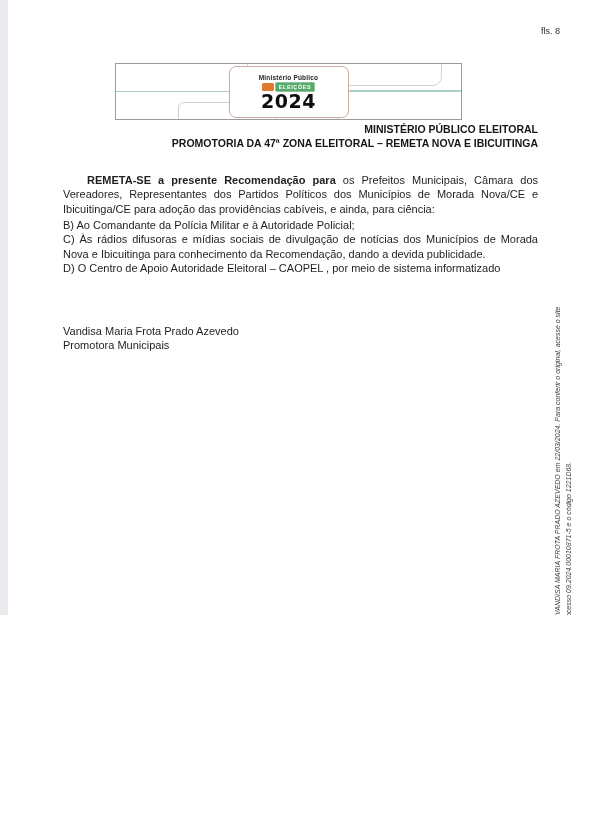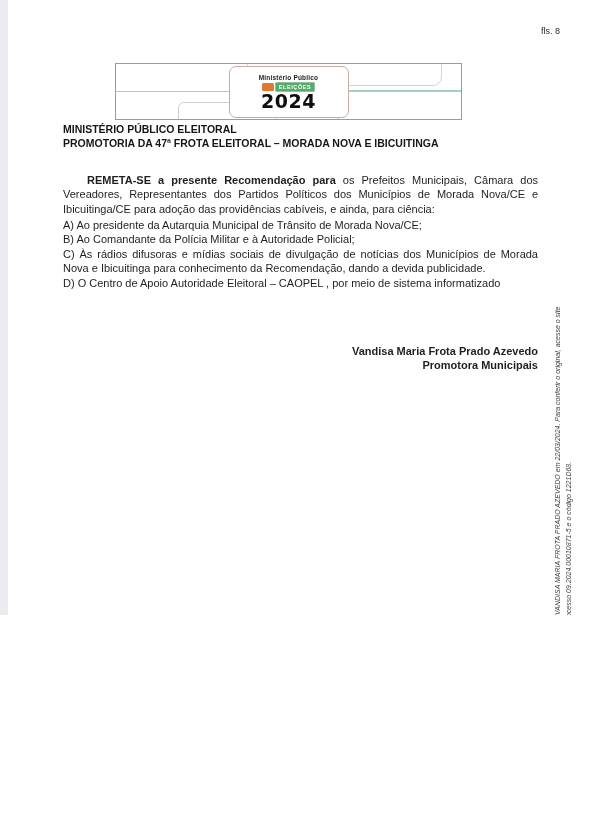--- a/index.html
+++ b/index.html
@@ -28,26 +28,26 @@
   .badge-row{display:flex;align-items:center;gap:1px;}
   .badge-orange{width:12px;height:8px;background:#e2772e;border-radius:1.5px;}
   .badge-green{
     height:8px;background:#58a96c;border:1px solid #8cc49a;color:#fff;
     font-size:5.5px;font-weight:bold;letter-spacing:.6px;padding:0 3px;border-radius:1.5px;
     display:flex;align-items:center;line-height:8px;
   }
   .year{font-family:"DejaVu Sans", sans-serif;font-size:19px;font-weight:bold;color:#0e0e0e;letter-spacing:.5px;line-height:17px;}
 
   
-  .doc-title{position:absolute;top:122px;left:63px;width:475px;text-align:left;font-weight:bold;font-size:10.5px;line-height:14px;color:#161616;}
+  .doc-title{position:absolute;top:122px;left:63px;width:475px;text-align:right;font-weight:bold;font-size:10.5px;line-height:14px;color:#161616;}
   .para{position:absolute;top:162px;left:63px;width:475px;font-size:11px;line-height:14.4px;text-align:justify;text-indent:8px;}
   .para .b{font-weight:bold;margin-left:16px;}
   .items{position:absolute;top:218px;left:63px;width:475px;font-size:11px;line-height:14.4px;text-align:justify;}
   .closing{position:absolute;top:301px;left:63px;width:475px;font-size:11px;line-height:14.4px;}
-  .signature{position:absolute;top:344px;left:63px;width:475px;text-align:right;font-weight:bold;font-size:11px;line-height:14px;}
+  .signature{position:absolute;top:324px;left:63px;width:475px;text-align:left;font-weight:normal;font-size:11px;line-height:14px;}
 
   
   .side-note{
     position:absolute;left:552px;top:808px;width:650px;
     transform:rotate(-90deg);transform-origin:0 0;
     font-size:7px;font-style:italic;color:#3c3c3c;line-height:11px;white-space:nowrap;
   }
 </style>
 </head>
 <body>
@@ -68,27 +68,26 @@
       <div class="badge-row">
         <div class="badge-orange"></div>
         <div class="badge-green">ELEIÇÕES</div>
       </div>
       <div class="year">2024</div>
     </div>
   </div>
 
   <div class="doc-title">
     <div>MINISTÉRIO PÚBLICO ELEITORAL</div>
-    <div>PROMOTORIA DA 47ª FROTA ELEITORAL – MORADA NOVA E IBICUITINGA</div>
+    <div>PROMOTORIA DA 47ª ZONA ELEITORAL – REMETA NOVA E IBICUITINGA</div>
   </div>
 
   <p class="para"><span class="b">REMETA-SE a presente Recomendação para</span><span> os Prefeitos Municipais, Câmara dos Vereadores, Representantes dos Partidos Políticos dos Municípios de Morada Nova/CE e Ibicuitinga/CE para adoção das providências cabíveis, e ainda, para ciência:</span></p>
 
   <div class="items">
-    <div>A) Ao presidente da Autarquia Municipal de Trânsito de Morada Nova/CE;</div>
     <div>B) Ao Comandante da Polícia Militar e à Autoridade Policial;</div>
     <div>C) Às rádios difusoras e mídias sociais de divulgação de notícias dos Municípios de Morada Nova e Ibicuitinga para conhecimento da Recomendação, dando a devida publicidade.</div>
     <div>D) O Centro de Apoio Autoridade Eleitoral – CAOPEL , por meio de sistema informatizado</div>
   </div>
 
 
   <div class="signature">
     <div>Vandisa Maria Frota Prado Azevedo</div>
     <div>Promotora Municipais</div>
   </div>

